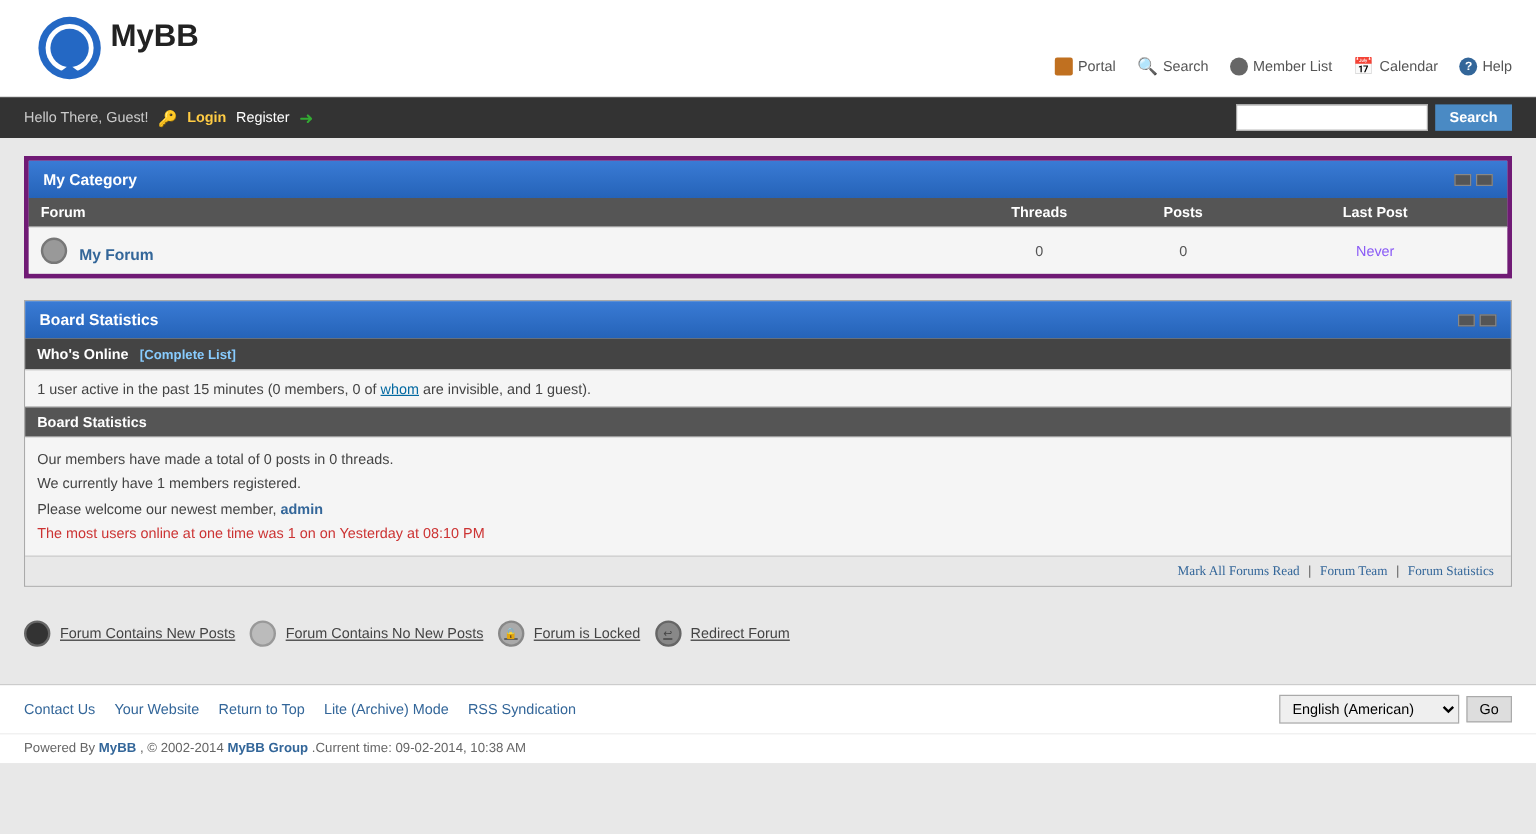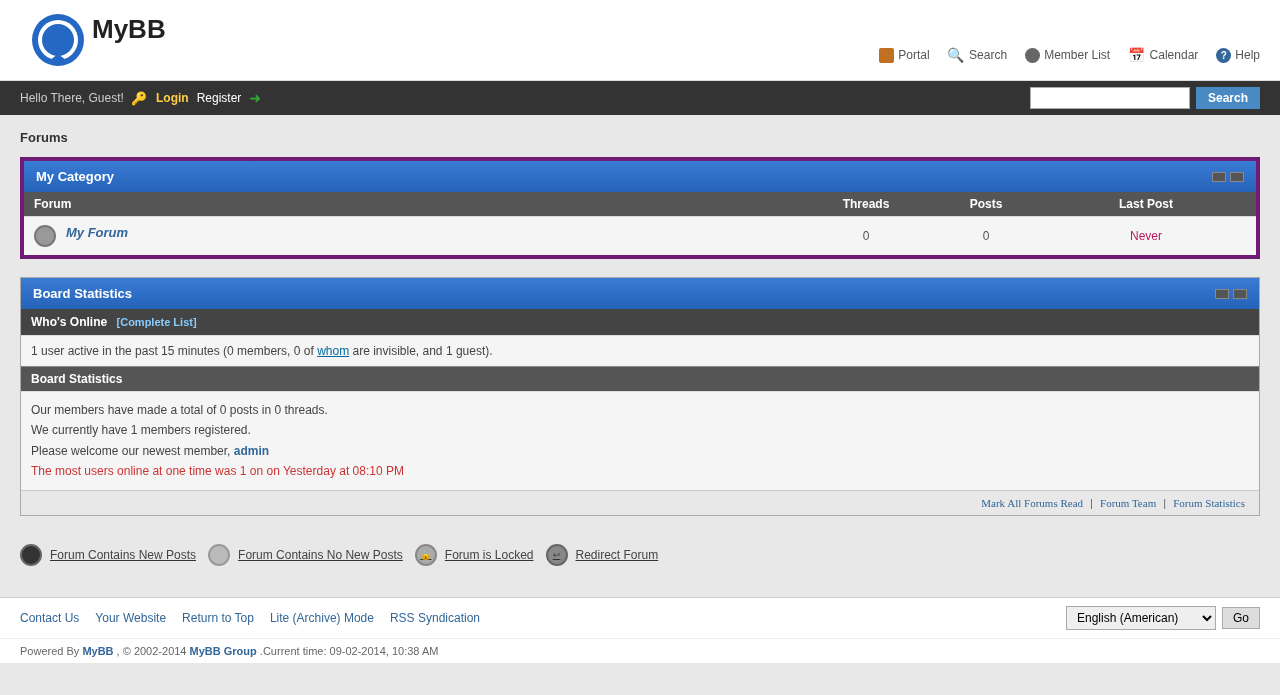--- a/index.html
+++ b/index.html
@@ -29,25 +29,25 @@
     .forum-category-title { color: #fff; font-weight: bold; font-size: 13px; }
     .category-icons { display: flex; gap: 4px; }
     .cat-icon-box { width: 14px; height: 10px; background: #555; border: 1px solid #888; }
 
     .forum-col-header { background: #555; color: #fff; display: grid; grid-template-columns: 1fr 120px 120px 200px; padding: 5px 10px; font-size: 12px; font-weight: bold; }
     .forum-col-header span { text-align: center; }
     .forum-col-header span:first-child { text-align: left; }
 
     .forum-row { background: #f5f5f5; display: grid; grid-template-columns: 1fr 120px 120px 200px; padding: 8px 10px; align-items: center; border-top: 1px solid #ddd; }
     .forum-row:nth-child(even) { background: #efefef; }
-    .forum-name-cell { display: flex; align-items: flex-start; gap: 10px; font-style: italic; }
+    .forum-name-cell { display: flex; align-items: flex-end; gap: 10px; }
     .forum-status-icon { width: 22px; height: 22px; border-radius: 50%; background: #888; border: 2px solid #666; flex-shrink: 0; }
     .forum-link { color: #336699; font-weight: bold; text-decoration: none; font-size: 13px; }
     .forum-count { text-align: center; color: #555; }
-    .forum-lastpost { text-align: center; color: #be185d; }
+    .forum-lastpost { text-align: center; color: #8b5cf6; }
 
     
     .stats-block { border: 1px solid #aaa; margin-bottom: 18px; }
     .stats-category-header { background: linear-gradient(to bottom, #3a7bd5, #2563b8); padding: 8px 12px; display: flex; align-items: center; justify-content: space-between; }
     .stats-category-title { color: #fff; font-weight: bold; font-size: 13px; }
     .online-header { background: #444; color: #fff; padding: 6px 10px; font-size: 12px; font-weight: bold; }
     .online-header a { color: #88ccff; text-decoration: none; font-size: 11px; }
     .online-text { padding: 8px 10px; background: #f5f5f5; font-size: 12px; color: #444; border-top: 1px solid #ddd; }
     .online-text a { color: #336699; }
     .board-stats-header { background: #555; color: #fff; padding: 5px 10px; font-size: 12px; font-weight: bold; border-top: 1px solid #888; }
@@ -132,21 +132,20 @@
     <span class="register-arrow">➜</span>
   </div>
   <div id="toolbar-right">
     <input type="text" id="search-input" placeholder="" style="">
     <button id="search-btn">Search</button>
   </div>
 </div>
 
 <div id="content">
 
-  <div class="breadcrumb">Forums</div>
 
   <div class="forum-block">
     <div class="forum-category-header">
       <span class="forum-category-title">My Category</span>
       <div class="category-icons">
         <div class="cat-icon-box"></div>
         <div class="cat-icon-box"></div>
       </div>
     </div>
     <div class="forum-col-header">

